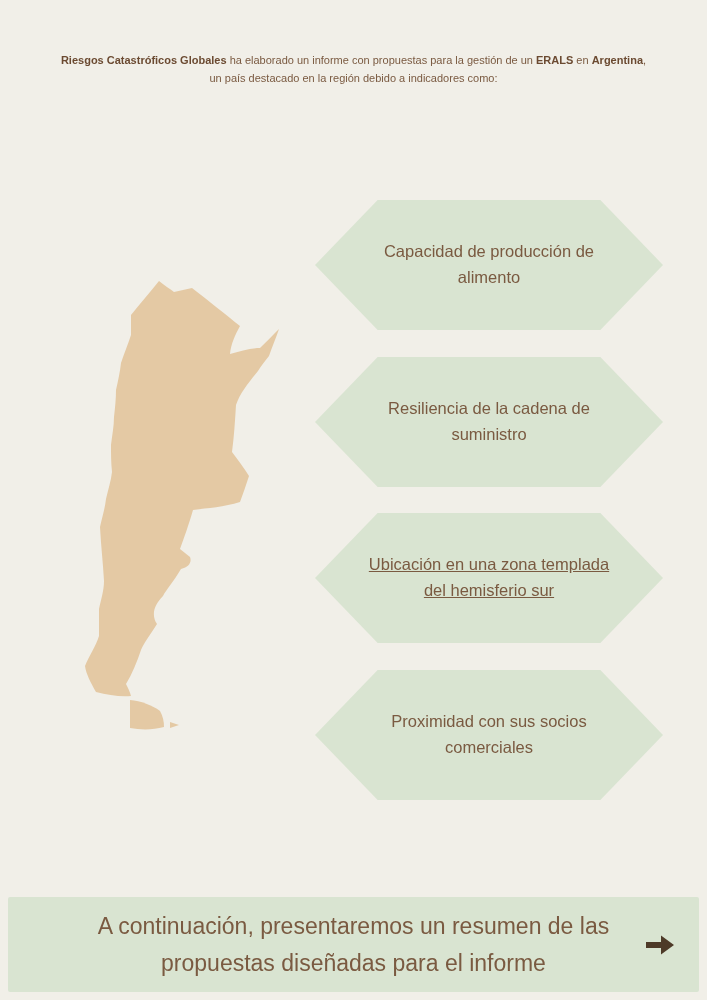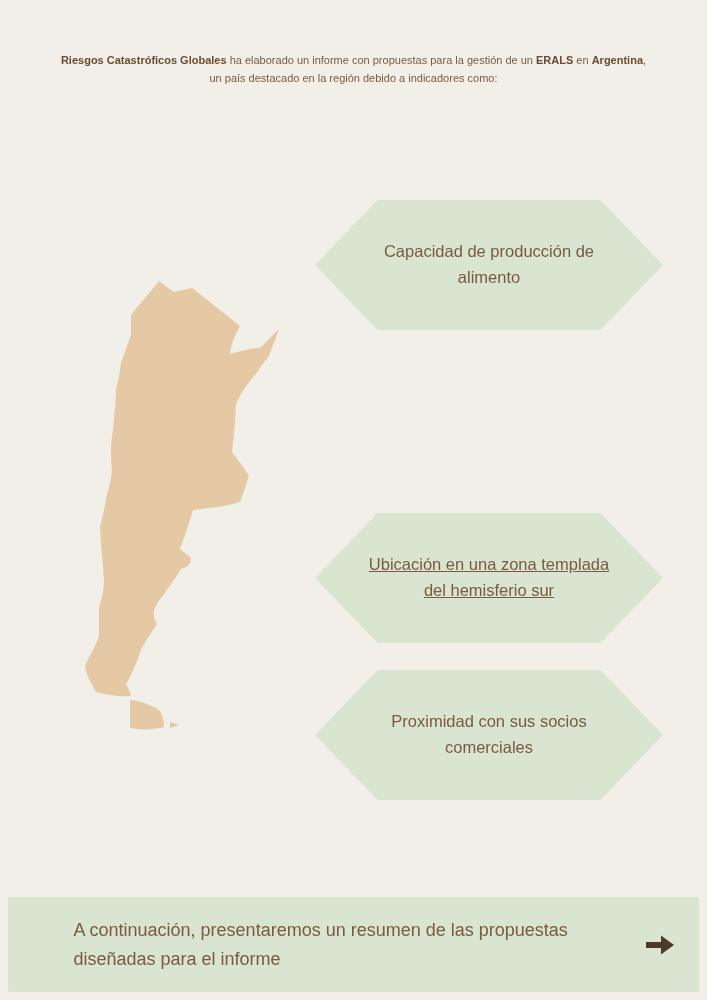--- a/index.html
+++ b/index.html
@@ -60,22 +60,23 @@
   .footer{
     position:absolute;
     left:8px;bottom:8px;
     width:691px;height:95px;
     background:var(--hex_green,#d9e4d1);
     border-radius:2px;
     display:flex;align-items:center;justify-content:center;
   }
   .footer-text{
     width:560px;
+    text-align:center;
     color:var(--text_brown,#7a5a41);
-    font-size:18px;
+    font-size:23px;
     line-height:1.6;
   }
   .footer-arrow{
     position:absolute;
     right:24px;top:50%;
     transform:translateY(-50%);
     display:inline-flex;
   }
 </style>
 </head>
@@ -128,20 +129,23 @@
          C 61 423, 72 427, 80 433
          C 83 438, 84 444, 84 449
          C 73 452, 61 452, 50 450
          Z"></path>
     <path fill="var(--map_tan,#e4c9a4)" d="M 90 444 l 9 3 -9 3 z"></path>
   </svg>
 
   <div class="hex hex-1">
     <span>Capacidad de producción de alimento</span>
   </div>
+  <div class="hex hex-2">
+    <span>Resiliencia de la cadena de suministro</span>
+  </div>
   <div class="hex hex-3">
     <span>Ubicación en una zona templada del hemisferio sur</span>
   </div>
   <div class="hex hex-4">
     <span>Proximidad con sus socios comerciales</span>
   </div>
 
   <div class="footer">
     <p class="footer-text">A continuación, presentaremos un resumen de las propuestas diseñadas para el informe</p>
     <span class="footer-arrow">

